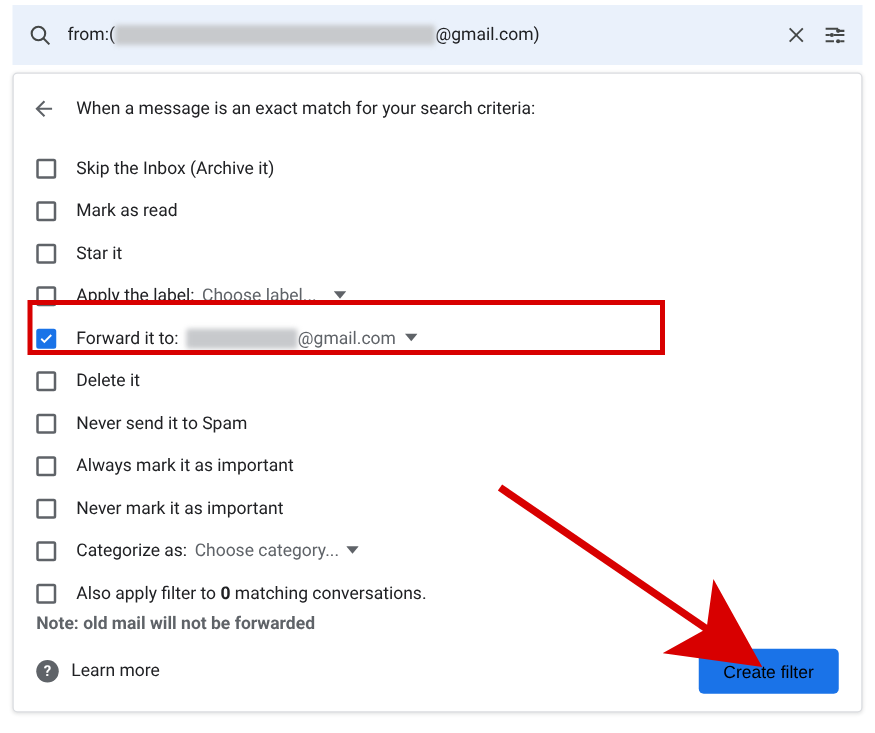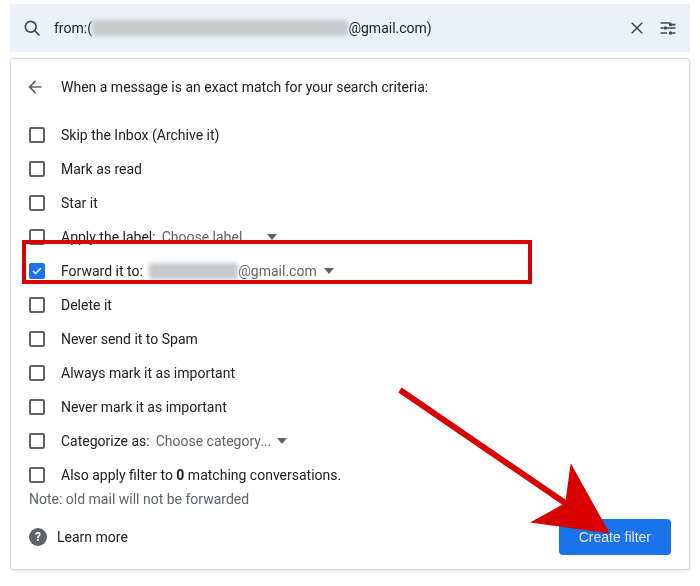--- a/index.html
+++ b/index.html
@@ -96,20 +96,21 @@
   }
   .highlight-box {
     position: absolute;
     border: 4px solid #d80000;
     pointer-events: none;
   }
   .note-text {
     color: #5f6368;
     padding: 8px 18px 2px 18px;
     font-size: 14px;
+    font-weight: bold;
   }
   .footer-row {
     display: flex;
     align-items: center;
     justify-content: space-between;
     padding: 10px 18px 0 18px;
   }
   .help-group {
     display: flex;
     align-items: center;
@@ -117,21 +118,21 @@
     color: #202124;
   }
   .help-icon {
     width:18px; height:18px; border-radius:50%;
     background:#5f6368; color:#fff;
     display:flex; align-items:center; justify-content:center;
     font-size:12px; font-weight:bold;
   }
   .create-btn {
     background: #1a73e8;
-    color: #e5e5e5;
+    color: #000000;
     border: none;
     padding: 10px 20px;
     border-radius: 4px;
     font-size: 14px;
     font-weight: 500;
     cursor: pointer;
   }
   .arrow-annotation {
     position: absolute;
     pointer-events: none;

